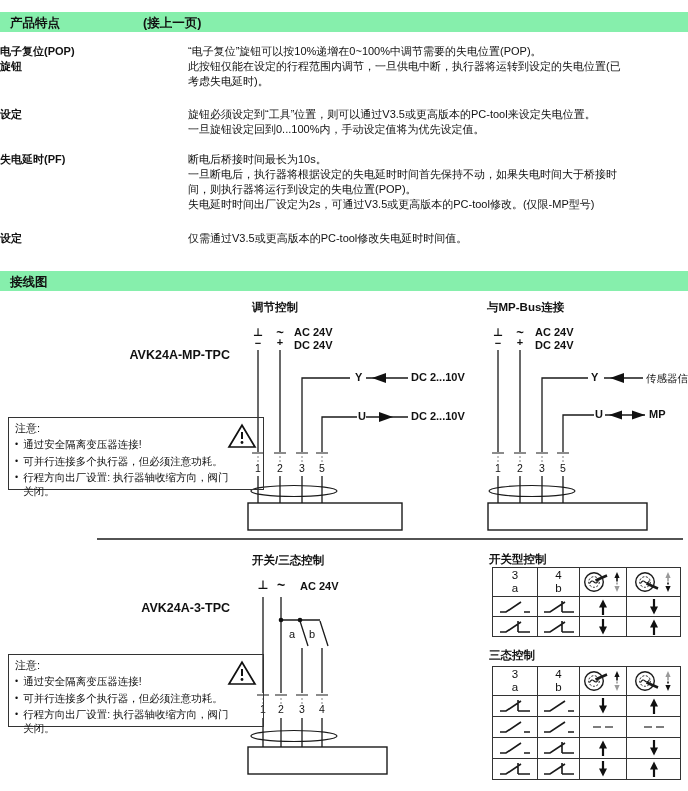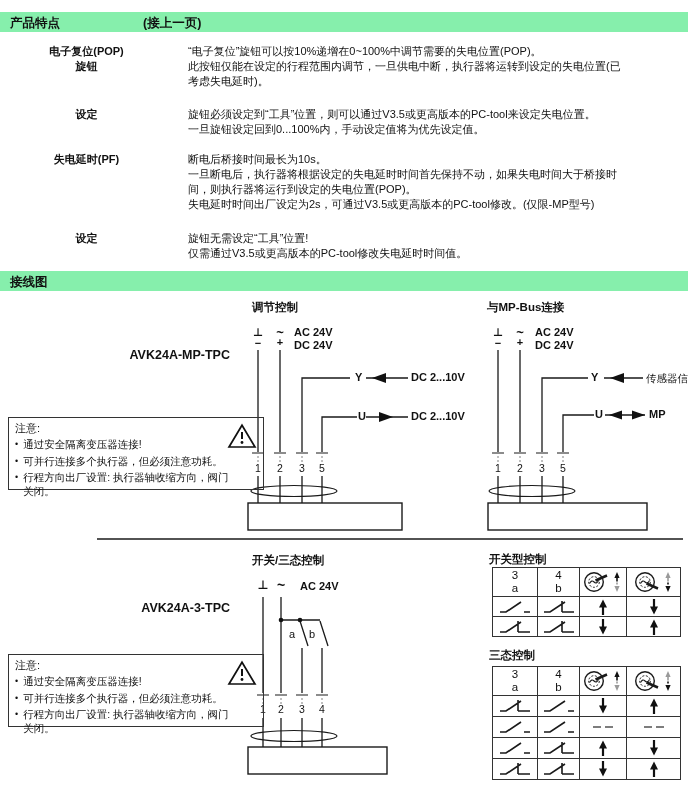--- a/index.html
+++ b/index.html
@@ -1,20 +1,20 @@
 <!DOCTYPE html>
 <html><head>
 <meta charset="utf-8">
 <style>
   html,body{margin:0;padding:0;background:#fff;}
   #page{position:relative;width:688px;height:791px;background:#fff;overflow:hidden;
         font-family:"Liberation Sans","DejaVu Sans",sans-serif;color:#111;}
   .bar{position:absolute;left:0;width:688px;height:20px;background:#86efac;padding-left:36px;}
   .bar span{position:absolute;top:3px;font-size:12.5px;font-weight:bold;white-space:nowrap;}
-  .flabel{position:absolute;width:173px;text-align:center;font-size:11px;font-weight:bold;line-height:15px;}
+  .flabel{position:absolute;width:173px;text-align:left;font-size:11px;font-weight:bold;line-height:15px;}
   .fbody{position:absolute;left:188px;font-size:11px;line-height:15px;white-space:nowrap;}
   .wl{position:absolute;font-size:11px;font-weight:bold;white-space:nowrap;}
   .wl.n{font-weight:normal;}
   .wl.cx{transform:translateX(-50%);}
   .model{position:absolute;width:170px;text-align:right;font-size:12.5px;font-weight:bold;white-space:nowrap;margin-top:48px;}
   .dtitle{position:absolute;font-size:11.5px;font-weight:bold;white-space:nowrap;}
   .tnum{position:absolute;transform:translateX(-50%);font-size:10.5px;}
   svg.layer{position:absolute;left:0;top:0;pointer-events:none;}
   .notebox{position:absolute;left:8px;width:256px;height:73px;border:1.2px solid #333;box-sizing:border-box;
            padding:3px 8px 0 6px;font-size:10.5px;line-height:14px;}
@@ -66,21 +66,20 @@
     <div>断电后桥接时间最长为10s。</div>
       <div>一旦断电后，执行器将根据设定的失电延时时间首先保持不动，如果失电时间大于桥接时</div>
     <div>间，则执行器将运行到设定的失电位置(POP)。</div>
       <div>失电延时时间出厂设定为2s，可通过V3.5或更高版本的PC-tool修改。(仅限-MP型号)</div>
   </div>
 
   <div class="flabel" style="top:231px">
     <div>设定</div>
   </div>
   <div class="fbody" style="top:231px">
-    <div>旋钮无需设定“工具”位置!</div>
       <div>仅需通过V3.5或更高版本的PC-tool修改失电延时时间值。</div>
   </div>
 
   <div class="bar" style="top:271px">
     <span style="left:10px">接线图</span>
   </div>
 
   <svg class="layer" width="688" height="791" viewBox="0 0 688 791">
     <g stroke="#1a1a1a" stroke-width="1.3" fill="none">
 

